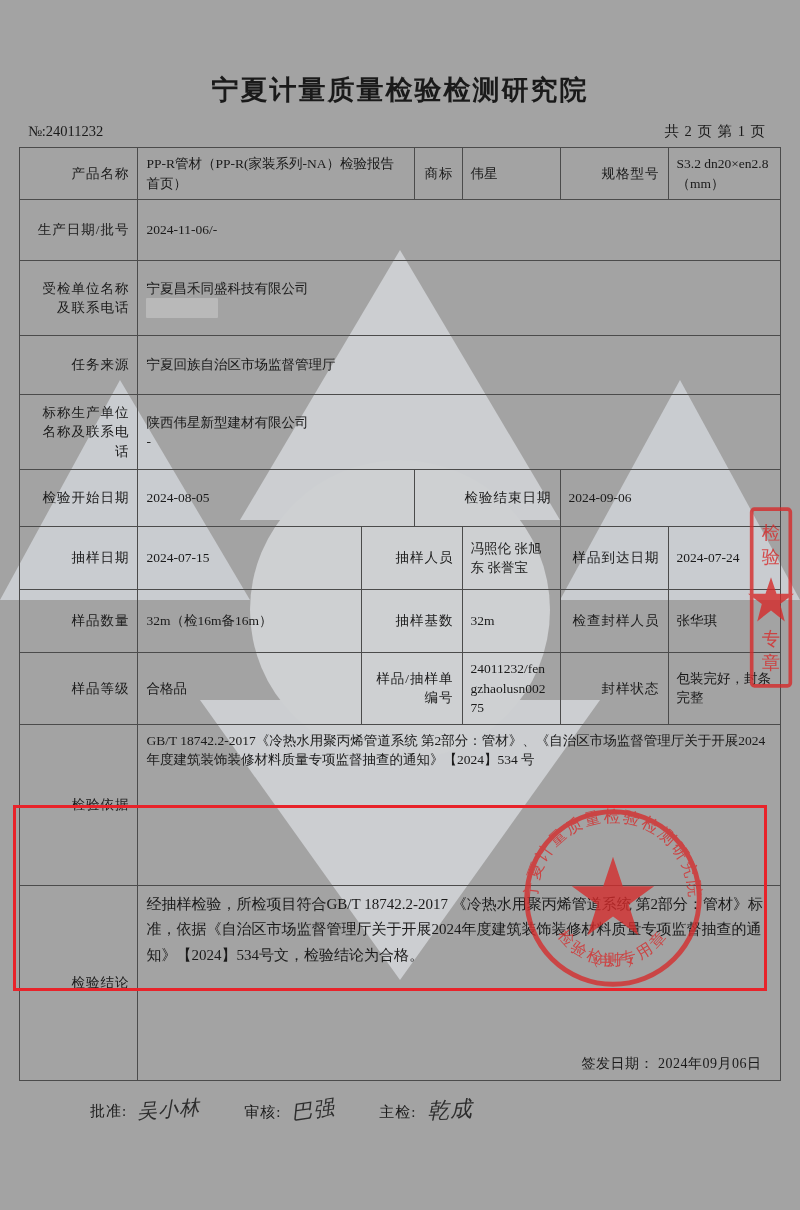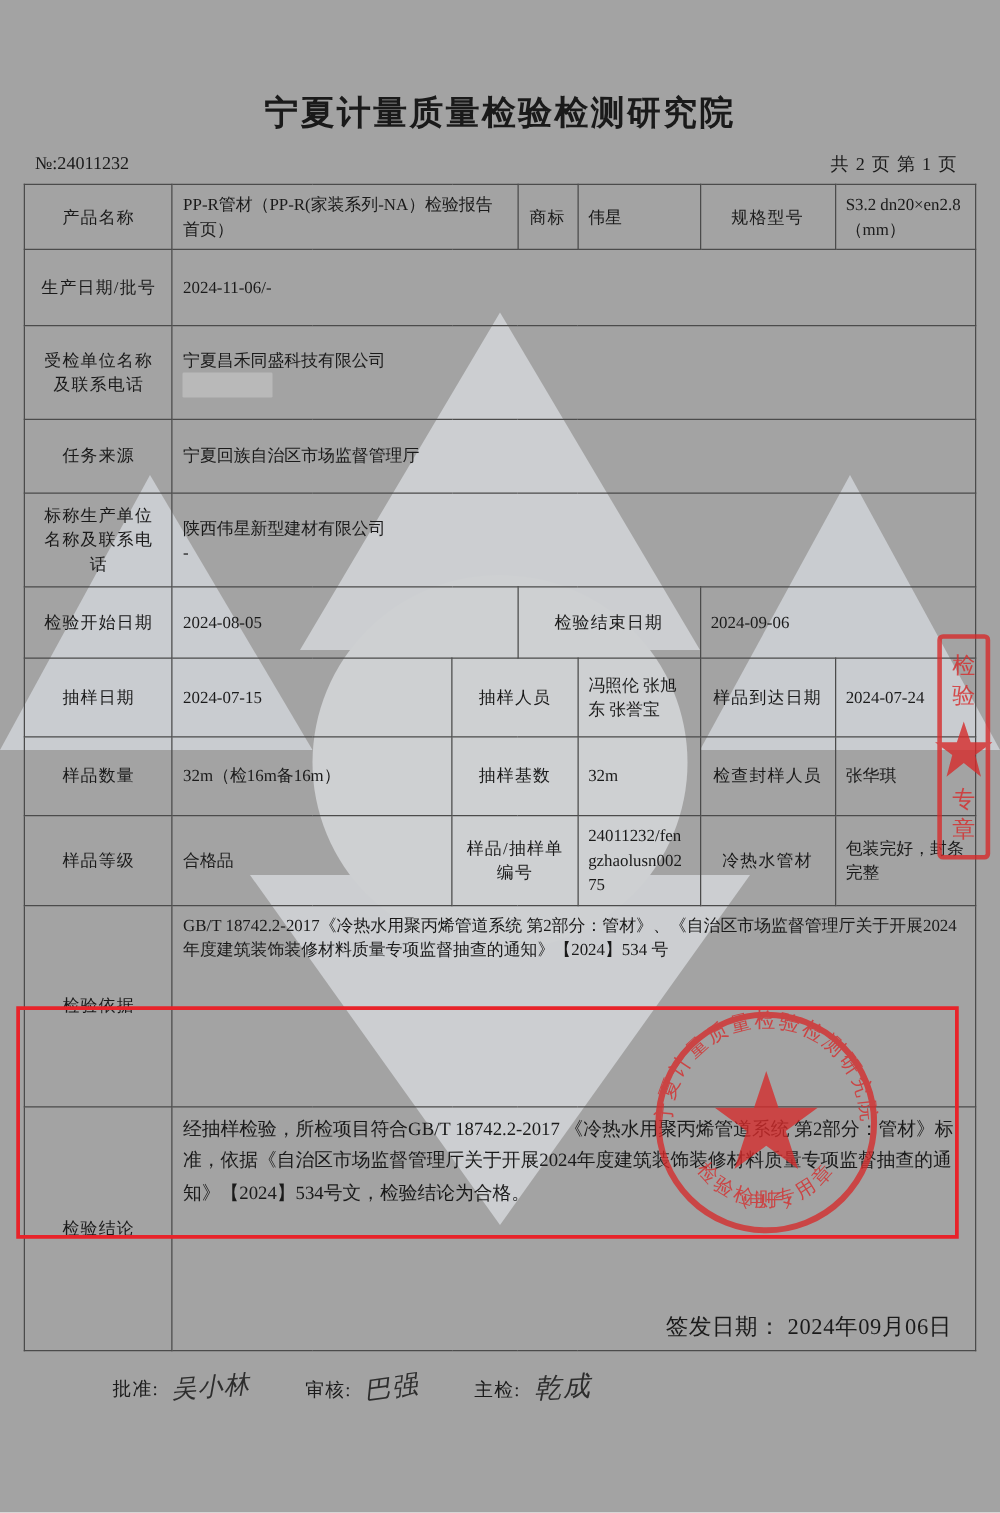--- a/index.html
+++ b/index.html
@@ -75,21 +75,21 @@
   }
   table.report td {
     border: 1px solid #4b4b4b;
     padding: 6px 8px;
     font-size: 13.5px;
     vertical-align: middle;
     line-height: 1.45;
     word-break: break-all;
   }
   td.label {
-    text-align: center;
+    text-align: right;
     letter-spacing: 1px;
     font-size: 14.5px;
     padding: 6px 4px;
   }
   td.val {
     font-family: "Liberation Serif", "DejaVu Serif", serif;
     font-size: 13.5px;
   }
   td.val-small {
     font-size: 12.5px;
@@ -155,21 +155,21 @@
     position: absolute;
     right: 6px;
     top: 505px;
     width: 46px;
     height: 185px;
     z-index: 4;
     pointer-events: none;
   }
   .issue-date {
     text-align: right;
-    font-size: 18px;
+    font-size: 14px;
     padding-right: 12px;
     letter-spacing: 0.5px;
   }
   .concl-text {
     font-size: 15px;
     line-height: 1.7;
   }
 </style>
 </head>
 <body>
@@ -270,21 +270,21 @@
         <td class="val">32m</td>
         <td class="label">检查封样人员</td>
         <td class="val">张华琪</td>
       </tr>
 
       <tr>
         <td class="label" style="height:52px">样品等级</td>
         <td class="val" colspan="2">合格品</td>
         <td class="label" colspan="2">样品/抽样单编号</td>
         <td class="val val-small">24011232/fengzhaolusn00275</td>
-        <td class="label">冷热水管材</td>
+        <td class="label">封样状态</td>
         <td class="val val-small">包装完好，封条完整</td>
       </tr>
 
       <tr>
         <td class="label" style="height:148px">检验依据</td>
         <td class="val" colspan="7" style="vertical-align:top">GB/T 18742.2-2017《冷热水用聚丙烯管道系统  第2部分：管材》、《自治区市场监督管理厅关于开展2024年度建筑装饰装修材料质量专项监督抽查的通知》【2024】534 号</td>
       </tr>
 
       <tr>
         <td class="label" style="height:182px">检验结论</td>

